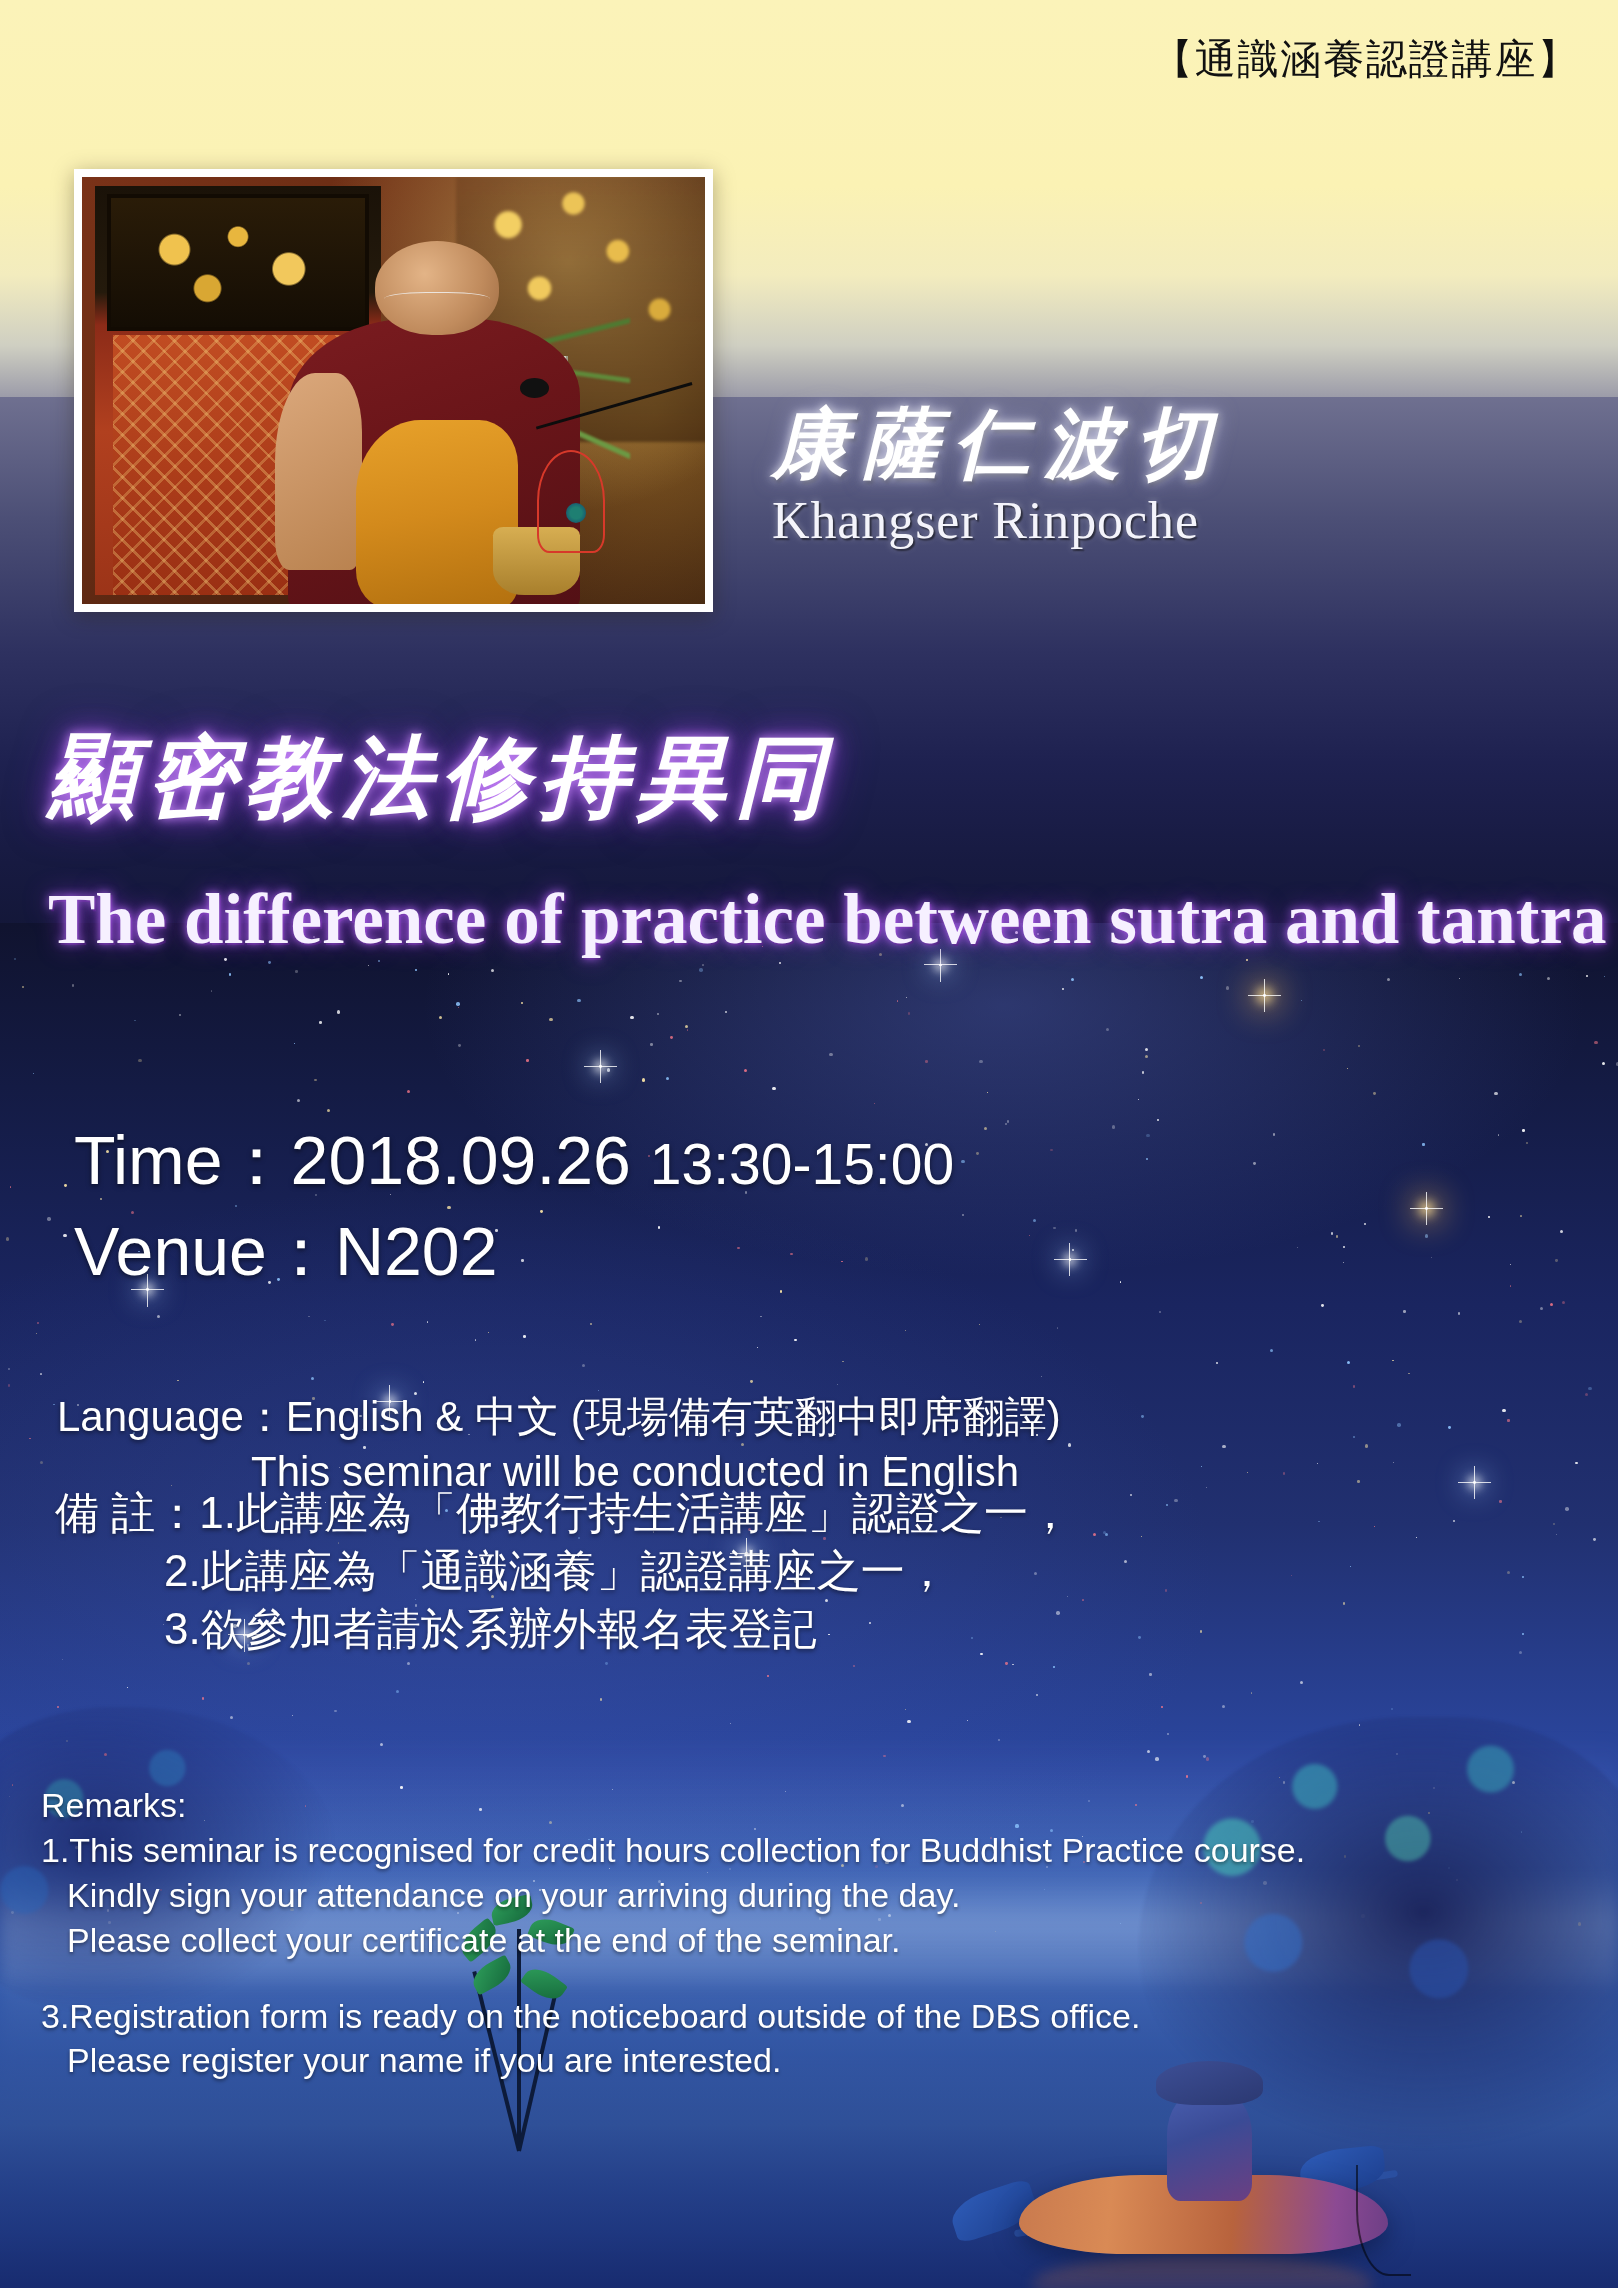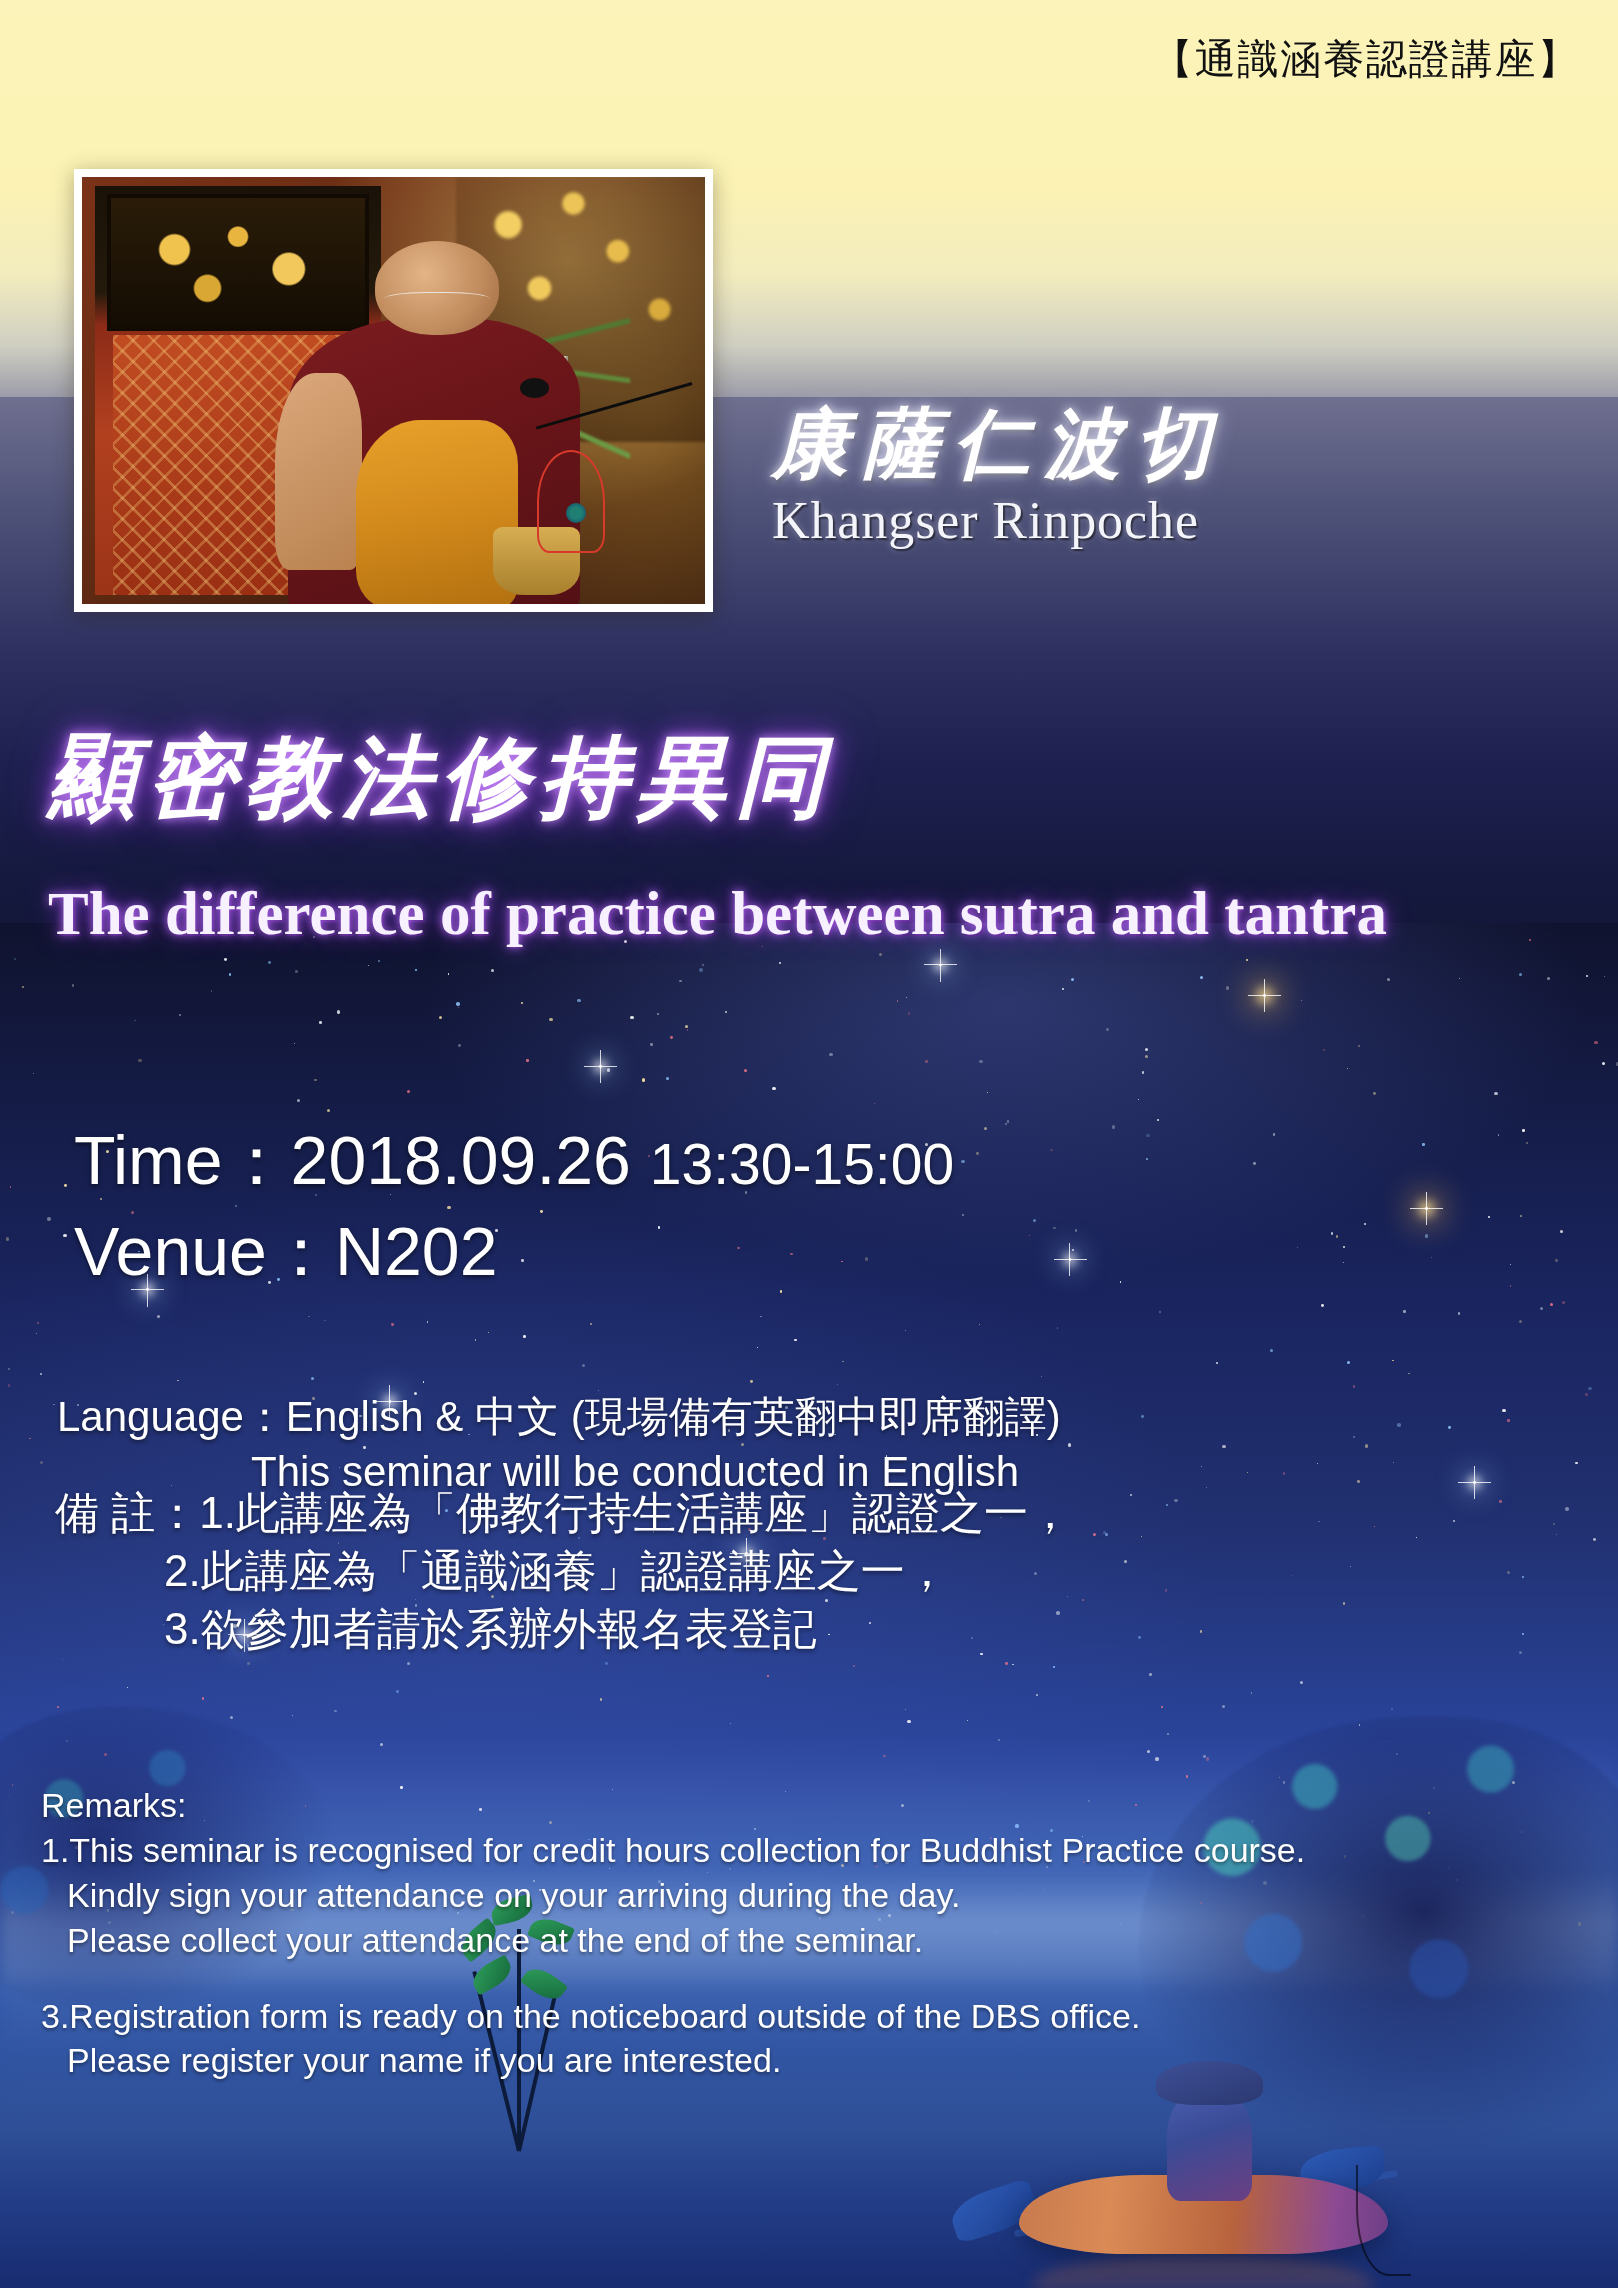--- a/index.html
+++ b/index.html
@@ -194,21 +194,21 @@
   .title-cn {
     position:absolute; left:48px; top:718px;
     font-family:"Liberation Serif", serif;
     font-size:89px; font-weight:bold; font-style:italic;
     letter-spacing:9.2px; color:#fff;
     text-shadow:0 0 11px rgba(206,140,255,0.95), 0 0 26px rgba(150,70,220,0.85), 0 0 44px rgba(120,40,200,0.6);
   }
   .title-en {
     position:absolute; left:48px; top:879px;
     font-family:"Liberation Serif", serif;
-    font-size:61px; font-weight:bold;
+    font-size:71px; font-weight:bold;
     color:#f6f0ff; letter-spacing:0px;
     text-shadow:0 0 9.2px rgba(190,110,255,0.95), 0 0 24px rgba(140,50,215,0.8), 1.8px 1.8px 0 rgba(60,20,100,0.7);
     white-space:nowrap;
   }
 
   
   .tv { position:absolute; left:74px; top:1111px; color:#fff; }
   .tv-line {
     font-size:68px; line-height:1.22; white-space:nowrap;
     text-shadow:0 1.8px 5.5px rgba(0,0,0,0.55);
@@ -853,20 +853,20 @@
   <div class="cn-rem">
     <span class="l"><span>備 註：</span><span>1.此講座為「佛教行持生活講座」認證之一，</span></span>
     <span class="l i1">2.此講座為「通識涵養」認證講座之一，</span>
     <span class="l i1">3.欲參加者請於系辦外報名表登記</span>
   </div>
 
   <div class="en-rem">
     <span class="l">Remarks:</span>
     <span class="l">1.This seminar is recognised for credit hours collection for Buddhist Practice course.</span>
     <span class="l ind">Kindly sign your attendance on your arriving during the day.</span>
-    <span class="l ind">Please collect your attendance at the end of the seminar.</span>
+    <span class="l ind">Please collect your certificate at the end of the seminar.</span>
     <span class="gap"></span>
     <span class="l">3.Registration form is ready on the noticeboard outside of the DBS office.</span>
     <span class="l ind">Please register your name if you are interested.</span>
   </div>
 
 </div>
 
 
 </body></html>

